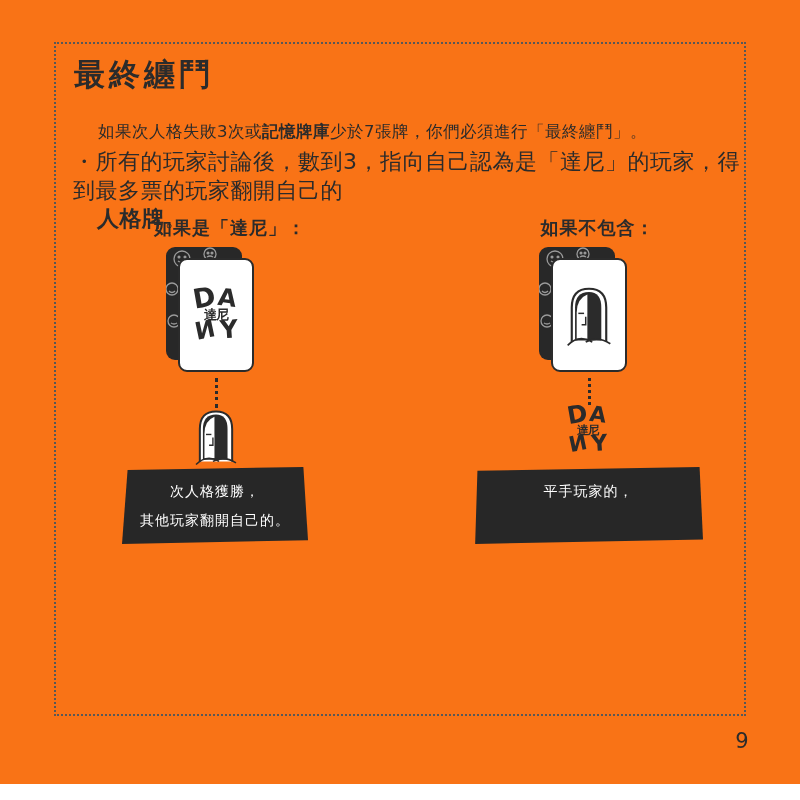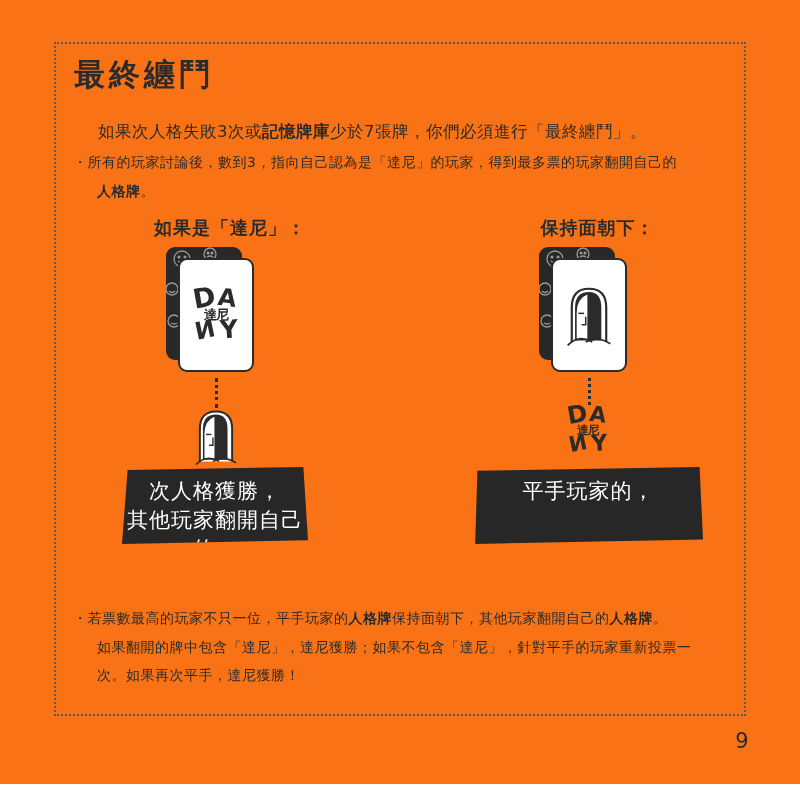--- a/index.html
+++ b/index.html
@@ -5,21 +5,21 @@
   html,body{margin:0;padding:0;background:#fff;}
   .sheet{position:relative;width:800px;height:784px;background:#f97316;overflow:hidden;
          font-family:"DejaVu Sans",sans-serif;color:#2b2b2b;}
   .border-box{position:absolute;left:54px;top:42px;width:688px;height:670px;
               border:2px dotted #585858;}
   .title{position:absolute;left:74px;top:54px;margin:0;font-size:31px;font-weight:700;
          letter-spacing:4px;}
   .intro{position:absolute;left:87px;top:108px;margin:11px;width:660px;font-size:16.5px;
          line-height:26px;letter-spacing:0.5px;}
   .b{font-weight:700;}
-  .bullet{position:absolute;left:73px;width:668px;font-size:14px;line-height:28.5px;
+  .bullet{position:absolute;left:73px;width:668px;font-size:22px;line-height:28.5px;
           letter-spacing:0.5px;}
   .b1{top:148px;}
   .b2{top:604px;}
   .bullet .cont{display:block;margin-left:24px;}
   .col-header{position:absolute;top:216px;font-size:18px;font-weight:700;text-align:center;
               letter-spacing:1px;}
   .col-header.left{left:150px;width:160px;}
   .col-header.right{left:525px;width:145px;}
   .stack{position:absolute;width:94px;height:128px;}
   .stack-left{left:166px;top:247px;}
@@ -37,42 +37,42 @@
   .dany .ld{left:0;top:0;font-size:27px;transform:rotate(-10deg);}
   .dany .la{left:25px;top:2px;font-size:24px;transform:rotate(7deg);}
   .dany .ln{left:2px;top:34px;font-size:24px;transform:scaleX(-1) rotate(12deg);}
   .dany .ly{left:27px;top:33px;font-size:25px;transform:rotate(-4deg);}
   .dany .lc{left:50%;top:50%;transform:translate(-50%,-52%);font-size:13px;
             letter-spacing:-1px;white-space:nowrap;font-weight:700;}
   .dany-small{position:absolute;left:567px;top:402px;transform:scale(0.9);
               transform-origin:top left;}
   .head-icon{position:absolute;left:192px;top:406px;}
   .banner{position:absolute;top:467px;height:77px;background:#272727;color:#fff;
-          text-align:center;font-size:21px;line-height:29px;letter-spacing:1px;
+          text-align:center;font-size:14px;line-height:29px;letter-spacing:1px;
           box-sizing:border-box;padding-top:10px;}
   .banner span{display:block;}
   .banner-left{left:122px;width:186px;clip-path:polygon(3% 4%,97.5% 0%,100% 95%,0% 100%);}
   .banner-right{left:474px;width:229px;clip-path:polygon(1.5% 5%,98.5% 0%,100% 94%,0.5% 100%);}
   .page-num{position:absolute;left:722px;top:729px;width:40px;text-align:center;
             font-size:21px;}
 </style>
 </head>
 <body>
 
 <div class="sheet">
   <div class="border-box"></div>
 
   <h1 class="title">最終纏鬥</h1>
 
   <p class="intro"><span>如果次人格失敗3次或</span><span class="b">記憶牌庫</span><span>少於7張牌，你們必須進行「最終纏鬥」。</span></p>
 
   <div class="bullet b1"><span>・</span><span>所有的玩家討論後，數到3，指向自己認為是「達尼」的玩家，得到最多票的玩家翻開自己的</span><span class="cont"><span class="b">人格牌</span><span>。</span></span></div>
 
   <div class="col-header left">如果是「達尼」：</div>
-  <div class="col-header right">保持面朝下：</div>
+  <div class="col-header right">如果不包含：</div>
 
   <div class="stack stack-left">
     <div class="card-back">
       <svg width="76" height="113" viewBox="0 0 76 113">
         <g fill="none" stroke="#9a9a9a" stroke-width="1.3">
           <circle cx="16" cy="12" r="8"></circle>
             <path d="M12 14 q4 3 8 0"></path>
             <circle cx="13" cy="10" r="0.9" fill="#9a9a9a"></circle>
             <circle cx="19" cy="10" r="0.9" fill="#9a9a9a"></circle>
           <circle cx="44" cy="7" r="6"></circle>
@@ -153,16 +153,15 @@
   </div>
 
   <div class="banner banner-left">
     <span>次人格獲勝，</span>
     <span>其他玩家翻開自己的。</span>
   </div>
   <div class="banner banner-right">
     <span>平手玩家的，</span>
   </div>
 
-  <div class="bullet b2"><span>・</span><span>若票數最高的玩家不只一位，平手玩家的</span><span class="b">人格牌</span><span>保持面朝下，其他玩家翻開自己的</span><span class="b">人格牌</span><span>。</span><span class="cont">如果翻開的牌中包含「達尼」，達尼獲勝；如果不包含「達尼」，針對平手的玩家重新投票一</span><span class="cont">次。如果再次平手，達尼獲勝！</span></div>
 
   <div class="page-num">9</div>
 </div>
 
 </body></html>

